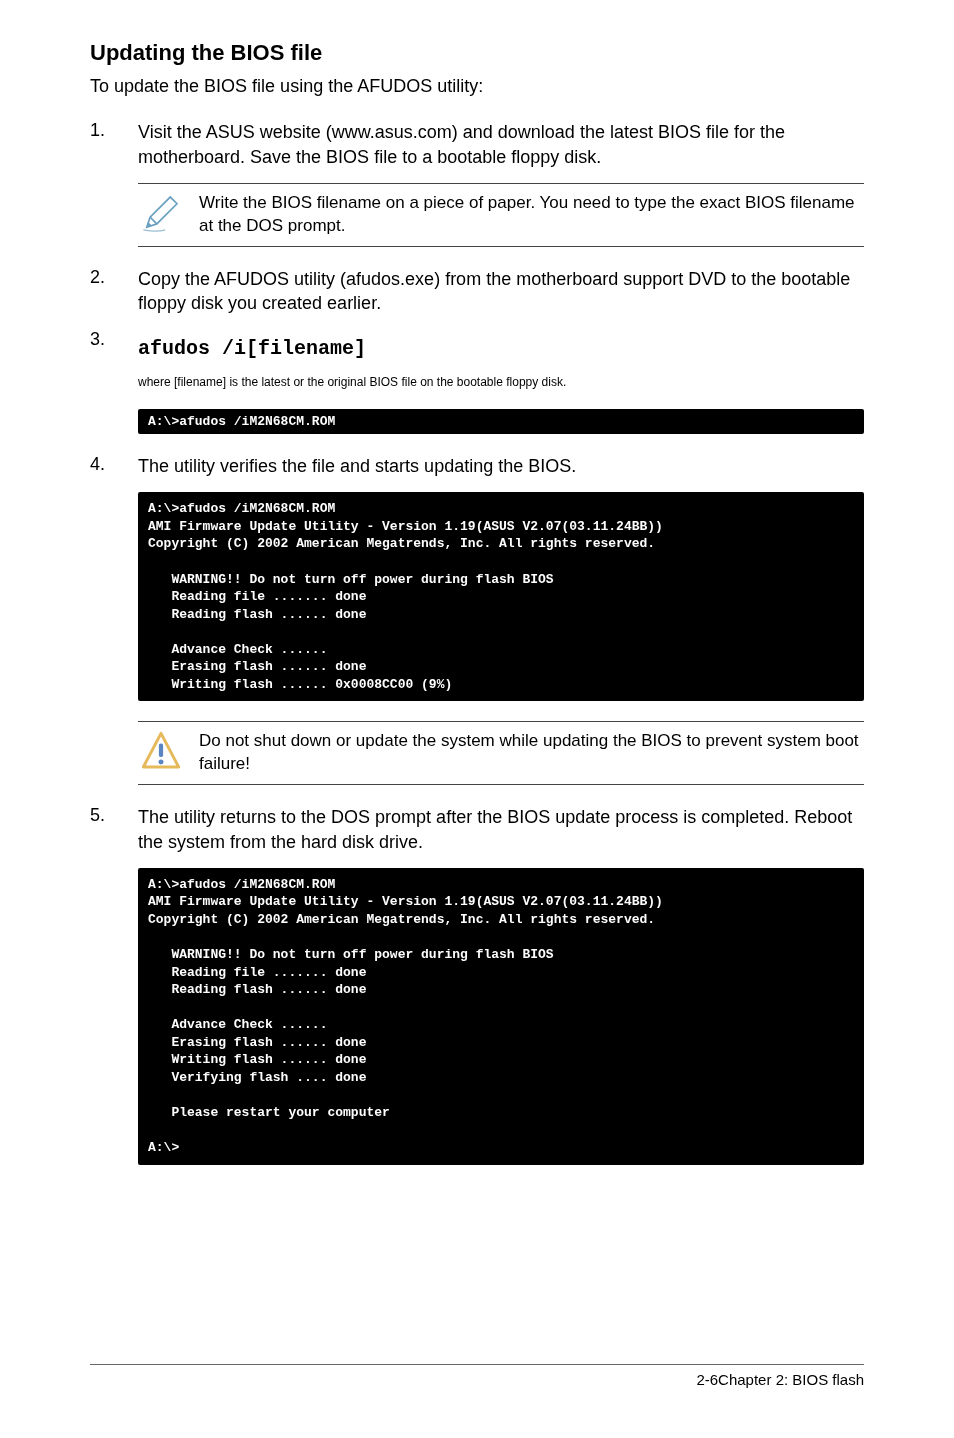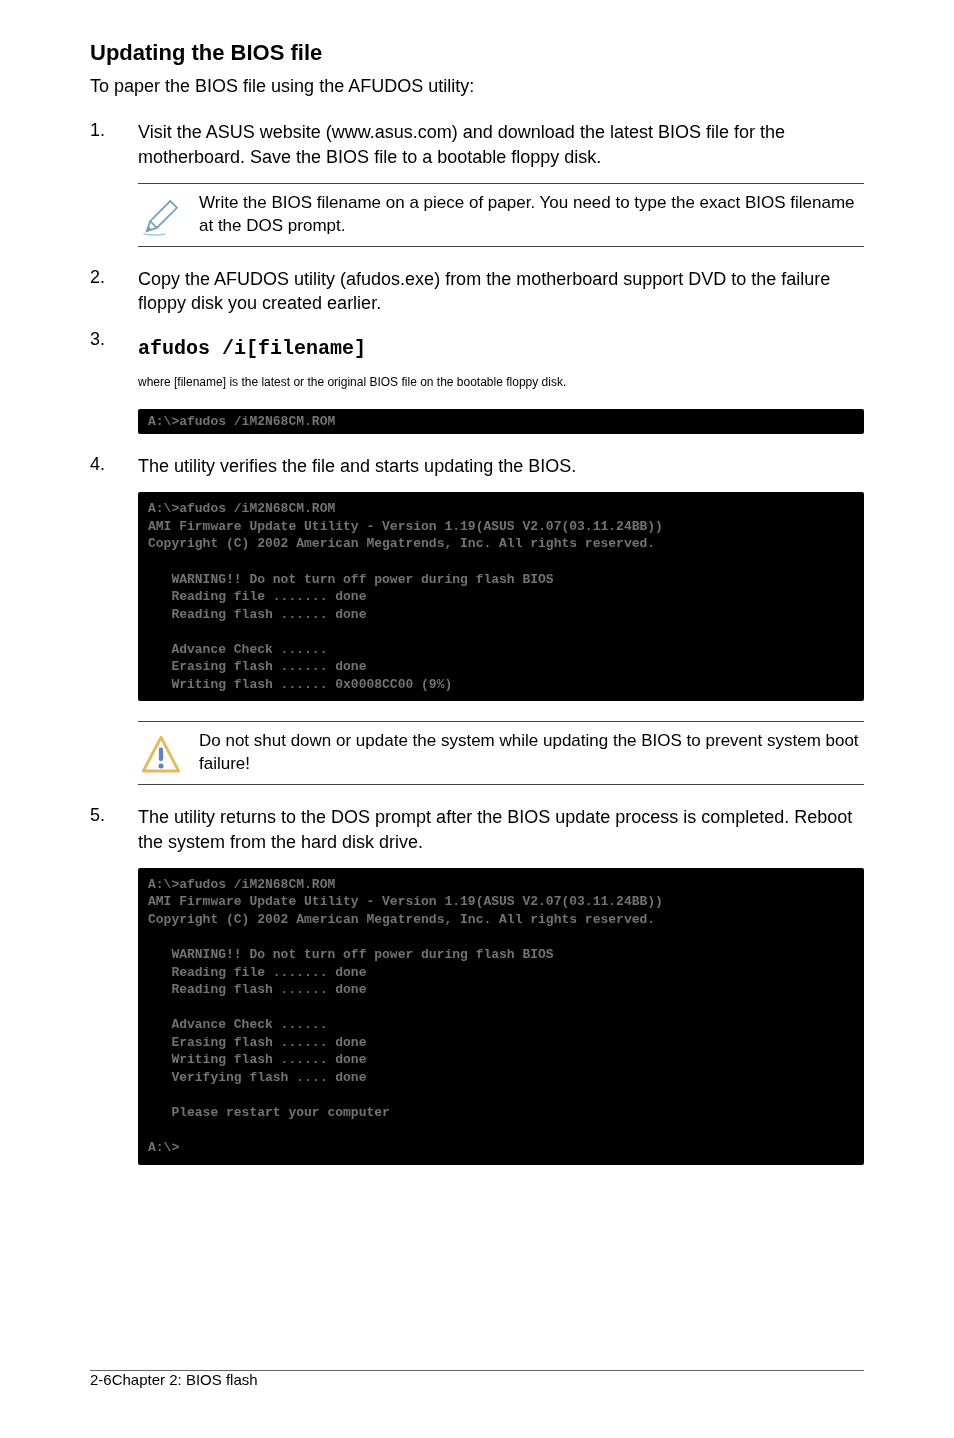--- a/index.html
+++ b/index.html
@@ -43,21 +43,21 @@
   }
   .num-body .mono-inline {
     font-family: "Courier New", monospace;
     font-weight: bold;
     font-size: 20px;
     display: block;
     margin-top: 6px;
   }
   .note-box {
     display: flex;
-    align-items: flex-end;
+    align-items: flex-start;
     margin-left: 48px;
     border-top: 1px solid #444;
     border-bottom: 1px solid #444;
     padding: 8px 0;
     margin-bottom: 20px;
     gap: 16px;
   }
   .note-box .icon {
     width: 45px;
     flex: 0 0 45px;
@@ -66,21 +66,21 @@
     justify-content: center;
   }
   .note-box .note-text {
     flex: 1;
     font-size: 17px;
     line-height: 1.35;
   }
   .code-block {
     margin-left: 48px;
     background: #000;
-    color: #737373;
+    color: #ffffff;
     font-family: "Courier New", monospace;
     font-size: 13px;
     font-weight: bold;
     padding: 8px 10px;
     white-space: pre;
     line-height: 1.35;
     margin-bottom: 20px;
     border-radius: 2px;
     overflow: hidden;
   }
@@ -92,56 +92,57 @@
     font-size: 12px;
     line-height: 1.35;
     margin-bottom: 18px;
   }
   .footer-line {
     position: absolute;
     left: 90px;
     right: 90px;
     bottom: 50px;
     border-top: 1px solid #666;
-    display: flex;
-    justify-content: flex-start;
+    padding-top: 6px;
+    display: flex;
+    justify-content: flex-end;
     font-size: 15px;
   }
   svg { display: block; }
   .num-body-no-bottom { margin-bottom: 10px; }
 </style>
 </head>
 <body>
 
 <div class="page">
 
   <div class="h2">Updating the BIOS file</div>
 
-  <p class="body-text">To paper the BIOS file using the AFUDOS utility:</p>
+  <p class="body-text">To update the BIOS file using the AFUDOS utility:</p>
 
   <div class="num-row">
     <div class="num">1.</div>
     <div class="num-body">Visit the ASUS website (www.asus.com) and download the latest BIOS file for the motherboard. Save the BIOS file to a bootable floppy disk.</div>
   </div>
 
   <div class="note-box">
     <div class="icon">
       <svg width="42" height="42" viewBox="0 0 50 50">
         <path d="M8 42 L12 30 L36 6 L44 14 L20 38 Z" fill="none" stroke="#6aa0c0" stroke-width="2"></path>
         <path d="M12 30 L20 38" stroke="#6aa0c0" stroke-width="2"></path>
         <path d="M8 42 L14 40 L10 36 Z" fill="#6aa0c0"></path>
         <path d="M4 45 Q 20 48 30 45" fill="none" stroke="#9bbdd4" stroke-width="1.5"></path>
       </svg>
     </div>
     <div class="note-text">Write the BIOS filename on a piece of paper. You need to type the exact BIOS filename at the DOS prompt.</div>
   </div>
 
   <div class="num-row">
     <div class="num">2.</div>
-    <div class="num-body">Copy the AFUDOS utility (afudos.exe) from the motherboard support DVD to the failure floppy disk you created earlier.</div>
+    <div class="num-body">Copy the AFUDOS utility (afudos.exe) from the motherboard support DVD to the bootable floppy disk you created earlier.</div>
   </div>
 
   <div class="num-row num-body-no-bottom">
     <div class="num">3.</div>
     <div class="num-body">
       <span class="mono-inline">afudos /i[filename]</span>
     </div>
   </div>
 
   <p class="indent-text">where [filename] is the latest or the original BIOS file on the bootable floppy disk.</p>

